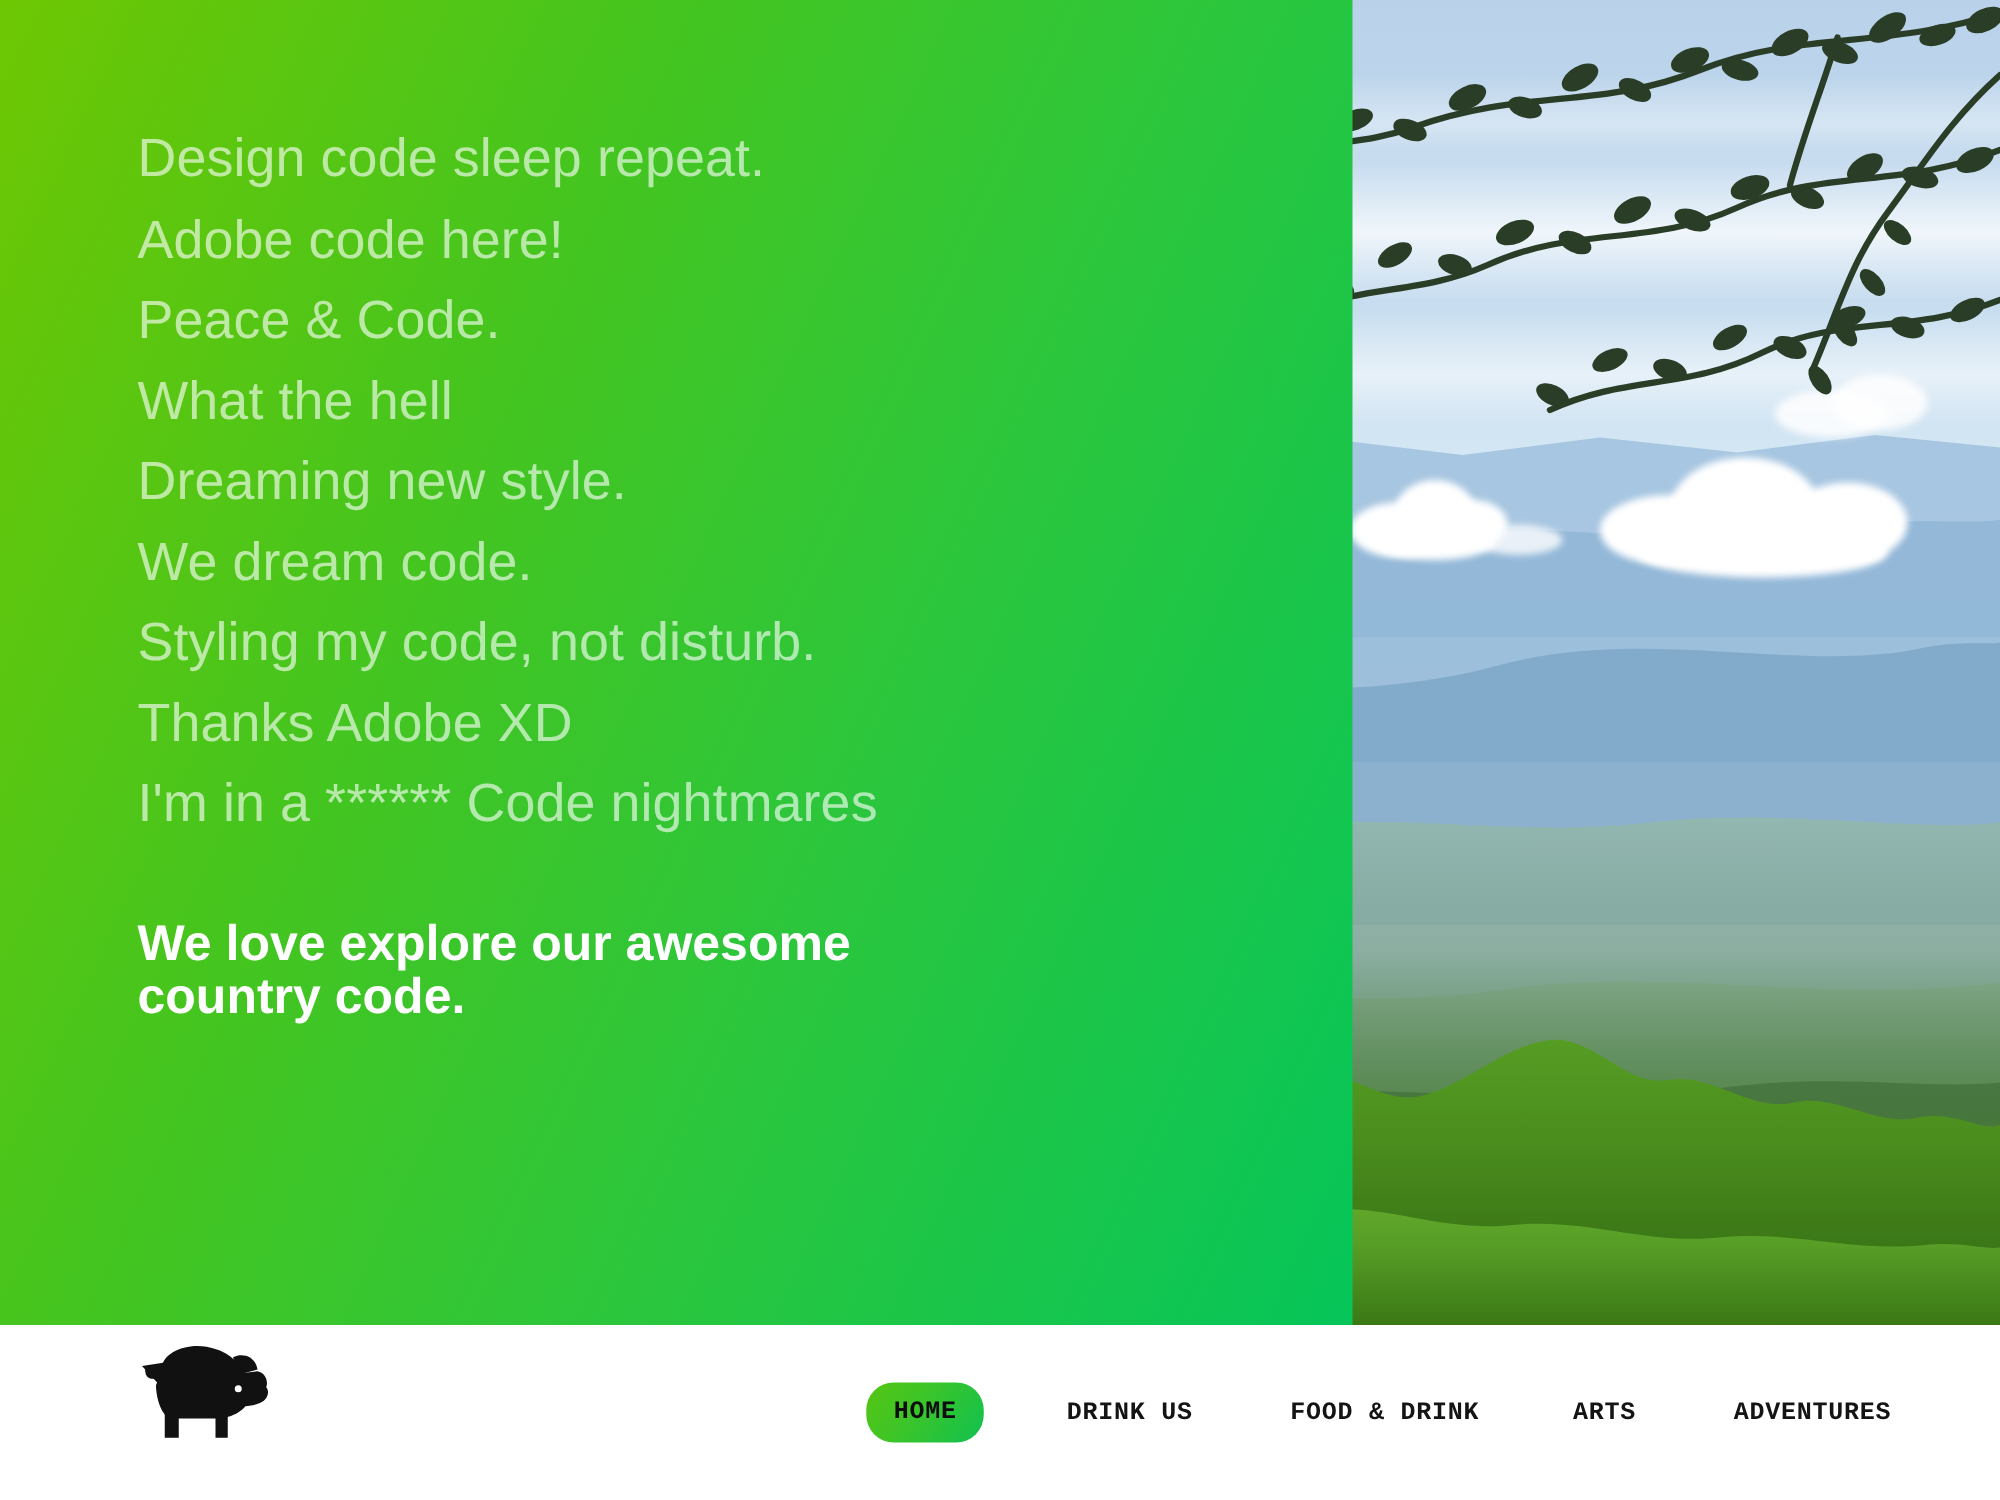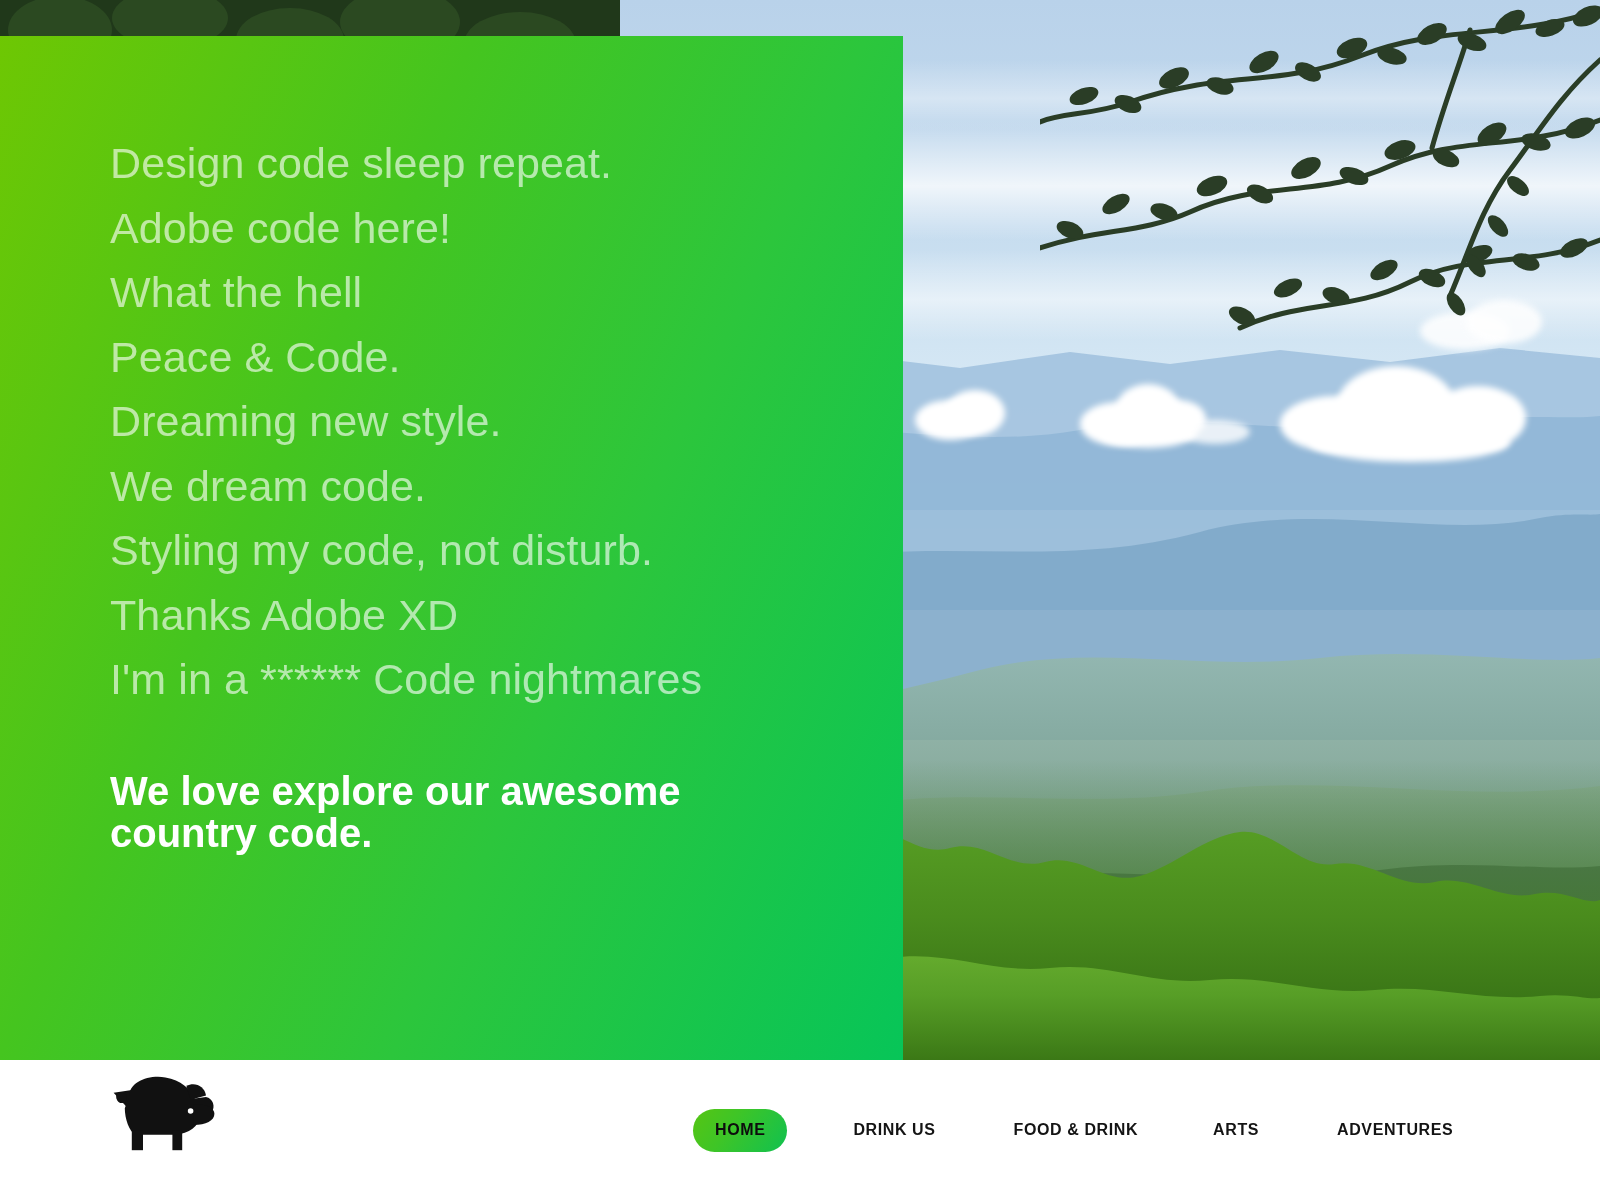--- a/index.html
+++ b/index.html
@@ -57,24 +57,23 @@
   }
   .foliage-svg { position:absolute; left:0; bottom:0; width:1600px; height:320px; }
 
   
   .canopy { position:absolute; top:0; pointer-events:none; }
   .canopy-left  { left:0;  width:620px; height:560px; }
   .canopy-right { right:0; width:560px; height:520px; }
 
   
   .green-panel {
-    position:absolute; left:0; top:0; width:903px; height:1060px;
+    position:absolute; left:0; top:0; width:1082px; height:1060px;
     background:linear-gradient(115deg, #6ec703 0%, #45c51f 34%, #2cc63c 62%, #06c559 100%);
     overflow:hidden;
-    margin-top:36px;
   }
   .panel-inner { position:absolute; left:110px; top:95px; right:40px; }
 
   .poem { list-style:none; }
   .poem li {
     font-size:43px;
     line-height:64.5px;
     font-weight:300;
     color:rgba(255,255,255,.62);
     letter-spacing:.1px;
@@ -100,27 +99,28 @@
     position:absolute; left:108px; top:1px; width:120px; height:100px;
     display:flex; align-items:center;
   }
   .logo-wrap svg { display:block; width:112px; height:84px; }
 
   .nav-menu {
     position:absolute; left:693px; top:0; height:140px;
     display:flex; align-items:center; gap:0;
   }
   .nav-item {
-    font-size:16px;
+    font-size:20px;
     font-weight:bold;
     color:#141414;
     letter-spacing:.6px;
     white-space:nowrap;
     cursor:pointer;
     user-select:none;
+    font-family:Liberation Mono, monospace;
   }
   .nav-item.pill {
     background:linear-gradient(125deg, #56c513 0%, #3ec527 40%, #10c150 100%);
     border-radius:22px;
     padding:12px 22px 13px 22px;
     color:#0d0d0d;
   }
   .sp1 { width:66px; }
   .sp2 { width:78px; }
   .sp3 { width:75px; }
@@ -337,22 +337,22 @@
         </g>
       </svg>
     </div>
 
     <div class="green-panel">
       <div class="panel-inner">
 
         <ul class="poem">
           <li>Design code sleep repeat.</li>
           <li>Adobe code here!</li>
+          <li>Peace &amp; Code.</li>
           <li>What the hell</li>
-          <li>Peace &amp; Code.</li>
           <li>Dreaming new style.</li>
           <li>We dream code.</li>
           <li>Styling my code, not disturb.</li>
           <li>Thanks Adobe XD</li>
           <li>I'm in a ****** Code nightmares</li>
         </ul>
 
         <h1 class="headline">We love explore our awesome country code.</h1>
       </div>
     </div>

